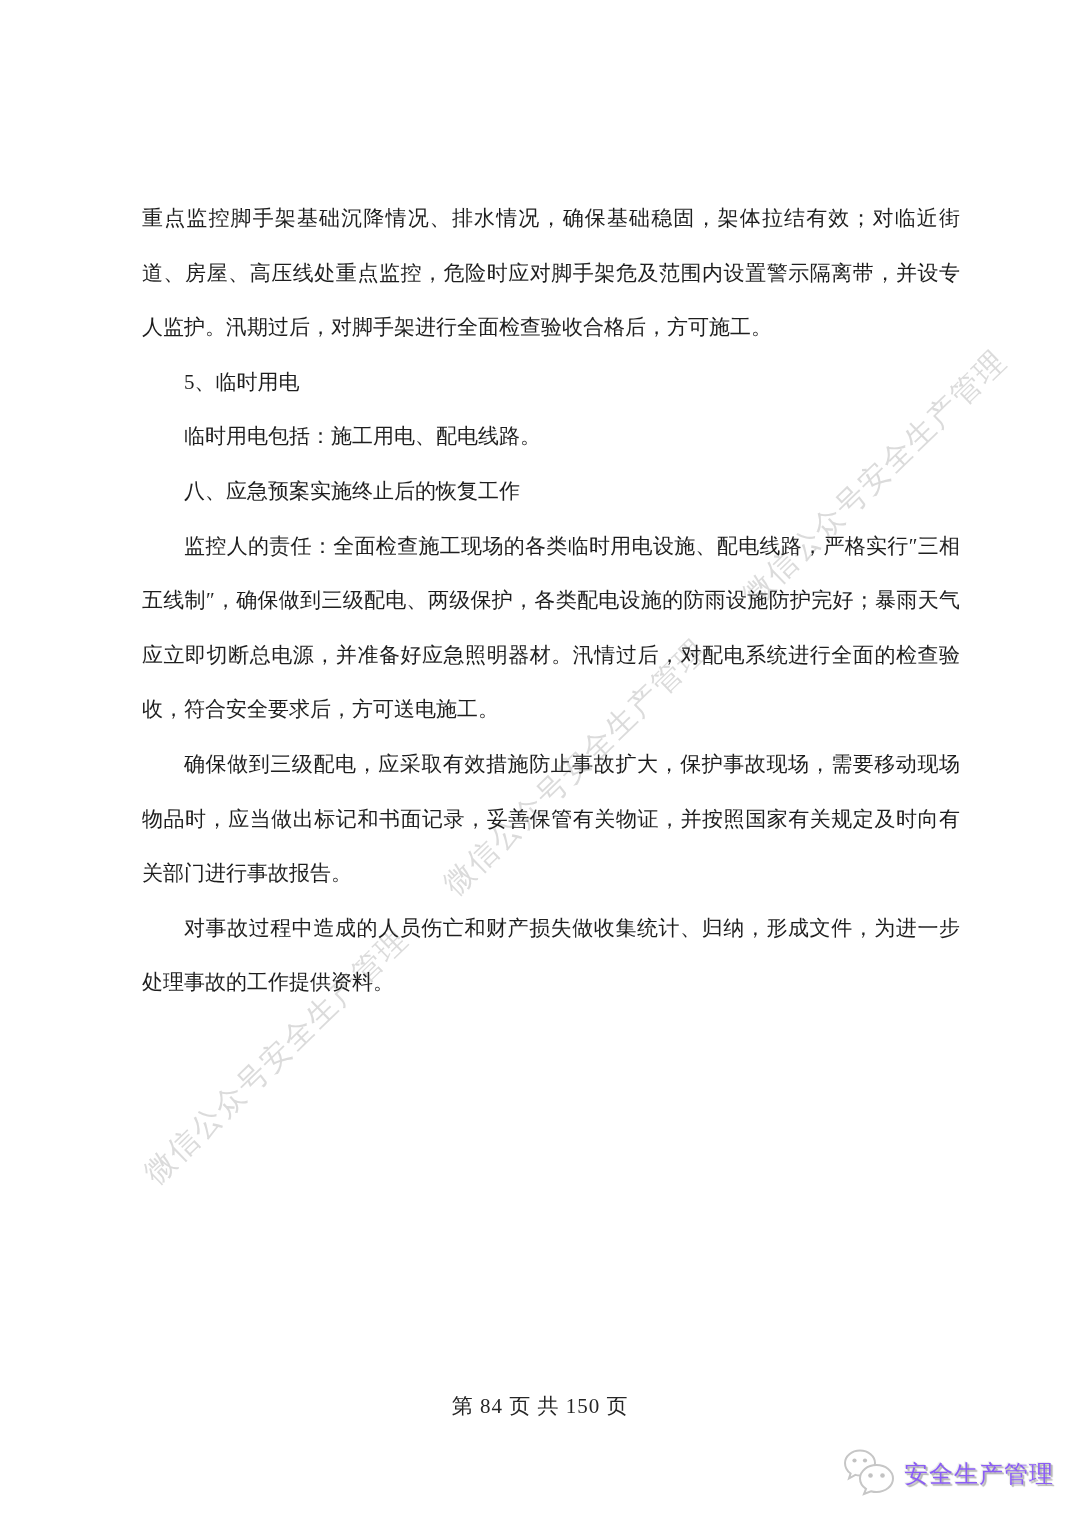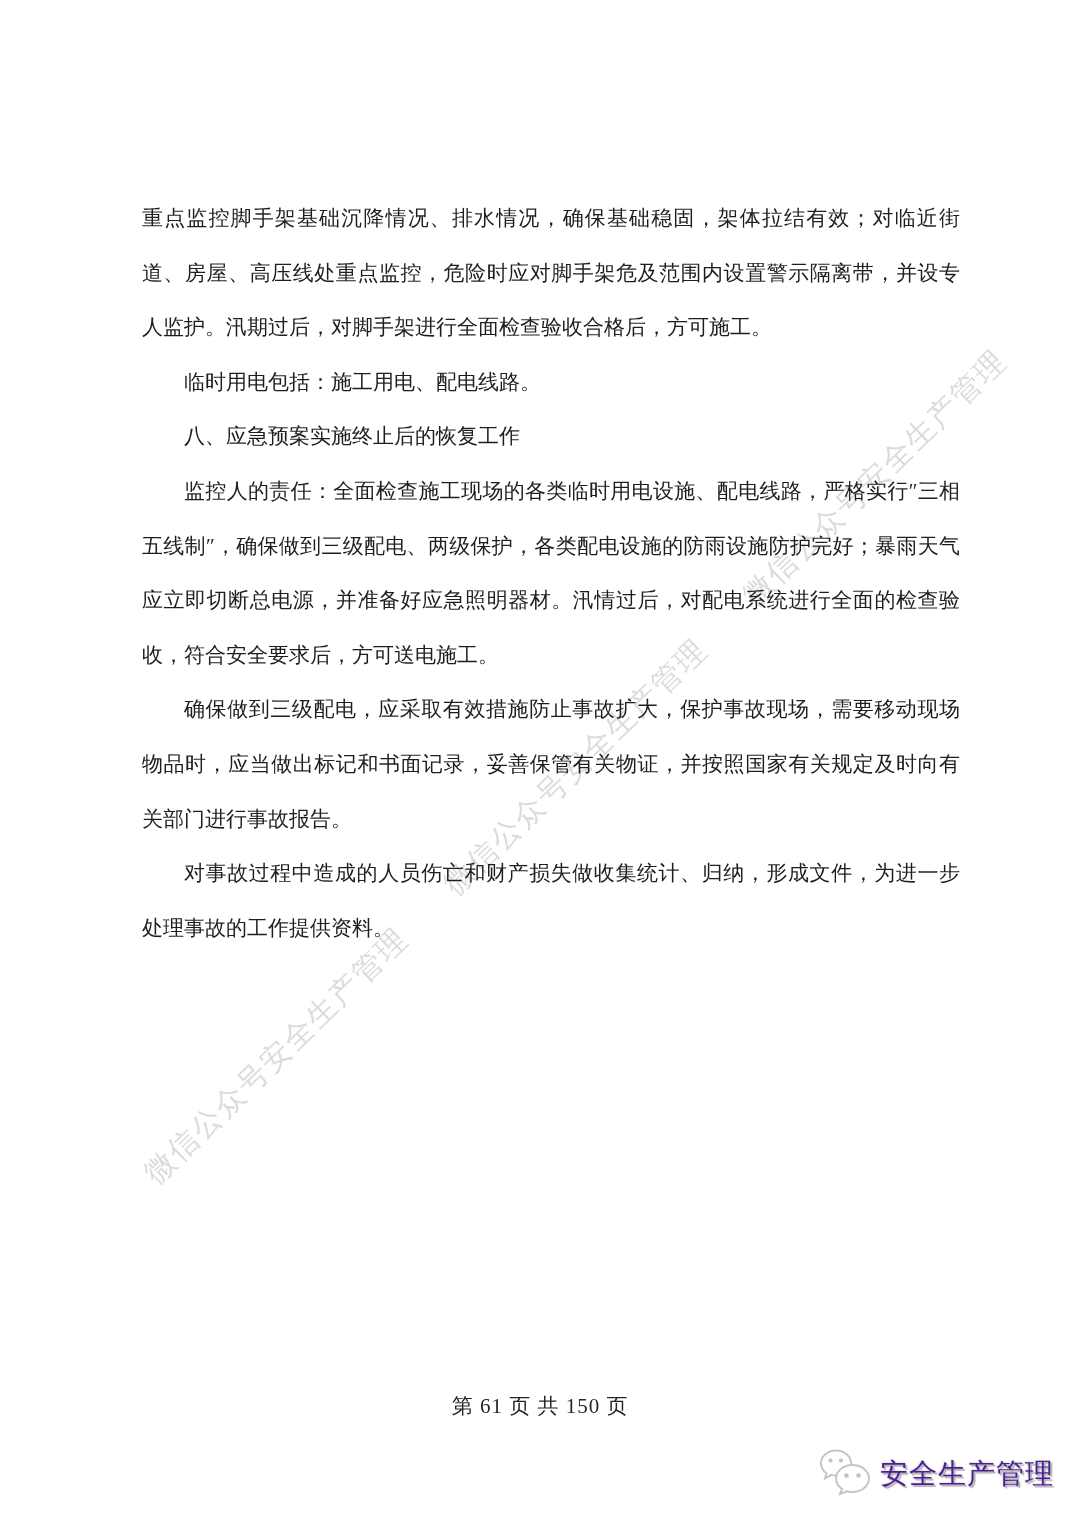--- a/index.html
+++ b/index.html
@@ -58,44 +58,45 @@
     position:absolute;
     right:26px;top:1448px;
     display:flex;
     align-items:center;
     gap:7px;
     z-index:2;
   }
   .brand-icon{display:block;}
   .brand-label{
     font-family:Liberation Mono, monospace;
-    font-size:28px;
+    font-size:24px;
     letter-spacing:1px;
-    color:#4c1d95;
+    color:#8b5cf6;
     text-shadow:2px 2px 1px #b2b2b2, 1px 1px 1px #c9c9c9, -1px -1px 1px #e8e8e8;
   }
 </style>
 </head>
 <body>
 
 <div class="page">
 
   <div class="watermark">微信公众号安全生产管理　　微信公众号安全生产管理　　微信公众号安全生产管理</div>
 
   <div class="content">
 
   <p class="para">重点监控脚手架基础沉降情况、排水情况，确保基础稳固，架体拉结有效；对临近街道、房屋、高压线处重点监控，危险时应对脚手架危及范围内设置警示隔离带，并设专人监护。汛期过后，对脚手架进行全面检查验收合格后，方可施工。</p>
+      <p class="para indent">5、临时用电</p>
       <p class="para indent">临时用电包括：施工用电、配电线路。</p>
       <p class="para indent">八、应急预案实施终止后的恢复工作</p>
       <p class="para indent">监控人的责任：全面检查施工现场的各类临时用电设施、配电线路，严格实行″三相五线制″，确保做到三级配电、两级保护，各类配电设施的防雨设施防护完好；暴雨天气应立即切断总电源，并准备好应急照明器材。汛情过后，对配电系统进行全面的检查验收，符合安全要求后，方可送电施工。</p>
       <p class="para indent">确保做到三级配电，应采取有效措施防止事故扩大，保护事故现场，需要移动现场物品时，应当做出标记和书面记录，妥善保管有关物证，并按照国家有关规定及时向有关部门进行事故报告。</p>
       <p class="para indent">对事故过程中造成的人员伤亡和财产损失做收集统计、归纳，形成文件，为进一步处理事故的工作提供资料。</p>
     </div>
 
-  <div class="footer">第 61 页 共 150 页</div>
+  <div class="footer">第 84 页 共 150 页</div>
 
   <div class="brand">
     <span>
       <svg class="brand-icon" width="56" height="52" viewBox="0 0 56 52" xmlns="http://www.w3.org/2000/svg">
         <g fill="#ffffff" stroke="#c6c6c6" stroke-width="2">
 
           <path d="M34 15c0 6.9-6.7 12.5-15 12.5c-1.6 0-3.2-.2-4.6-.6L8 30.5l1.6-5C6.3 23.2 4 19.3 4 15C4 8.1 10.7 2.5 19 2.5S34 8.1 34 15Z"></path>
 
           <path d="M52 30.5c0 7.5-7.4 13.5-16.5 13.5c-1.9 0-3.8-.3-5.5-.8L23 46l2-5.1c-3.7-2.5-6-6.2-6-10.4C19 23 26.4 17 35.5 17S52 23 52 30.5Z"></path>
         </g>

